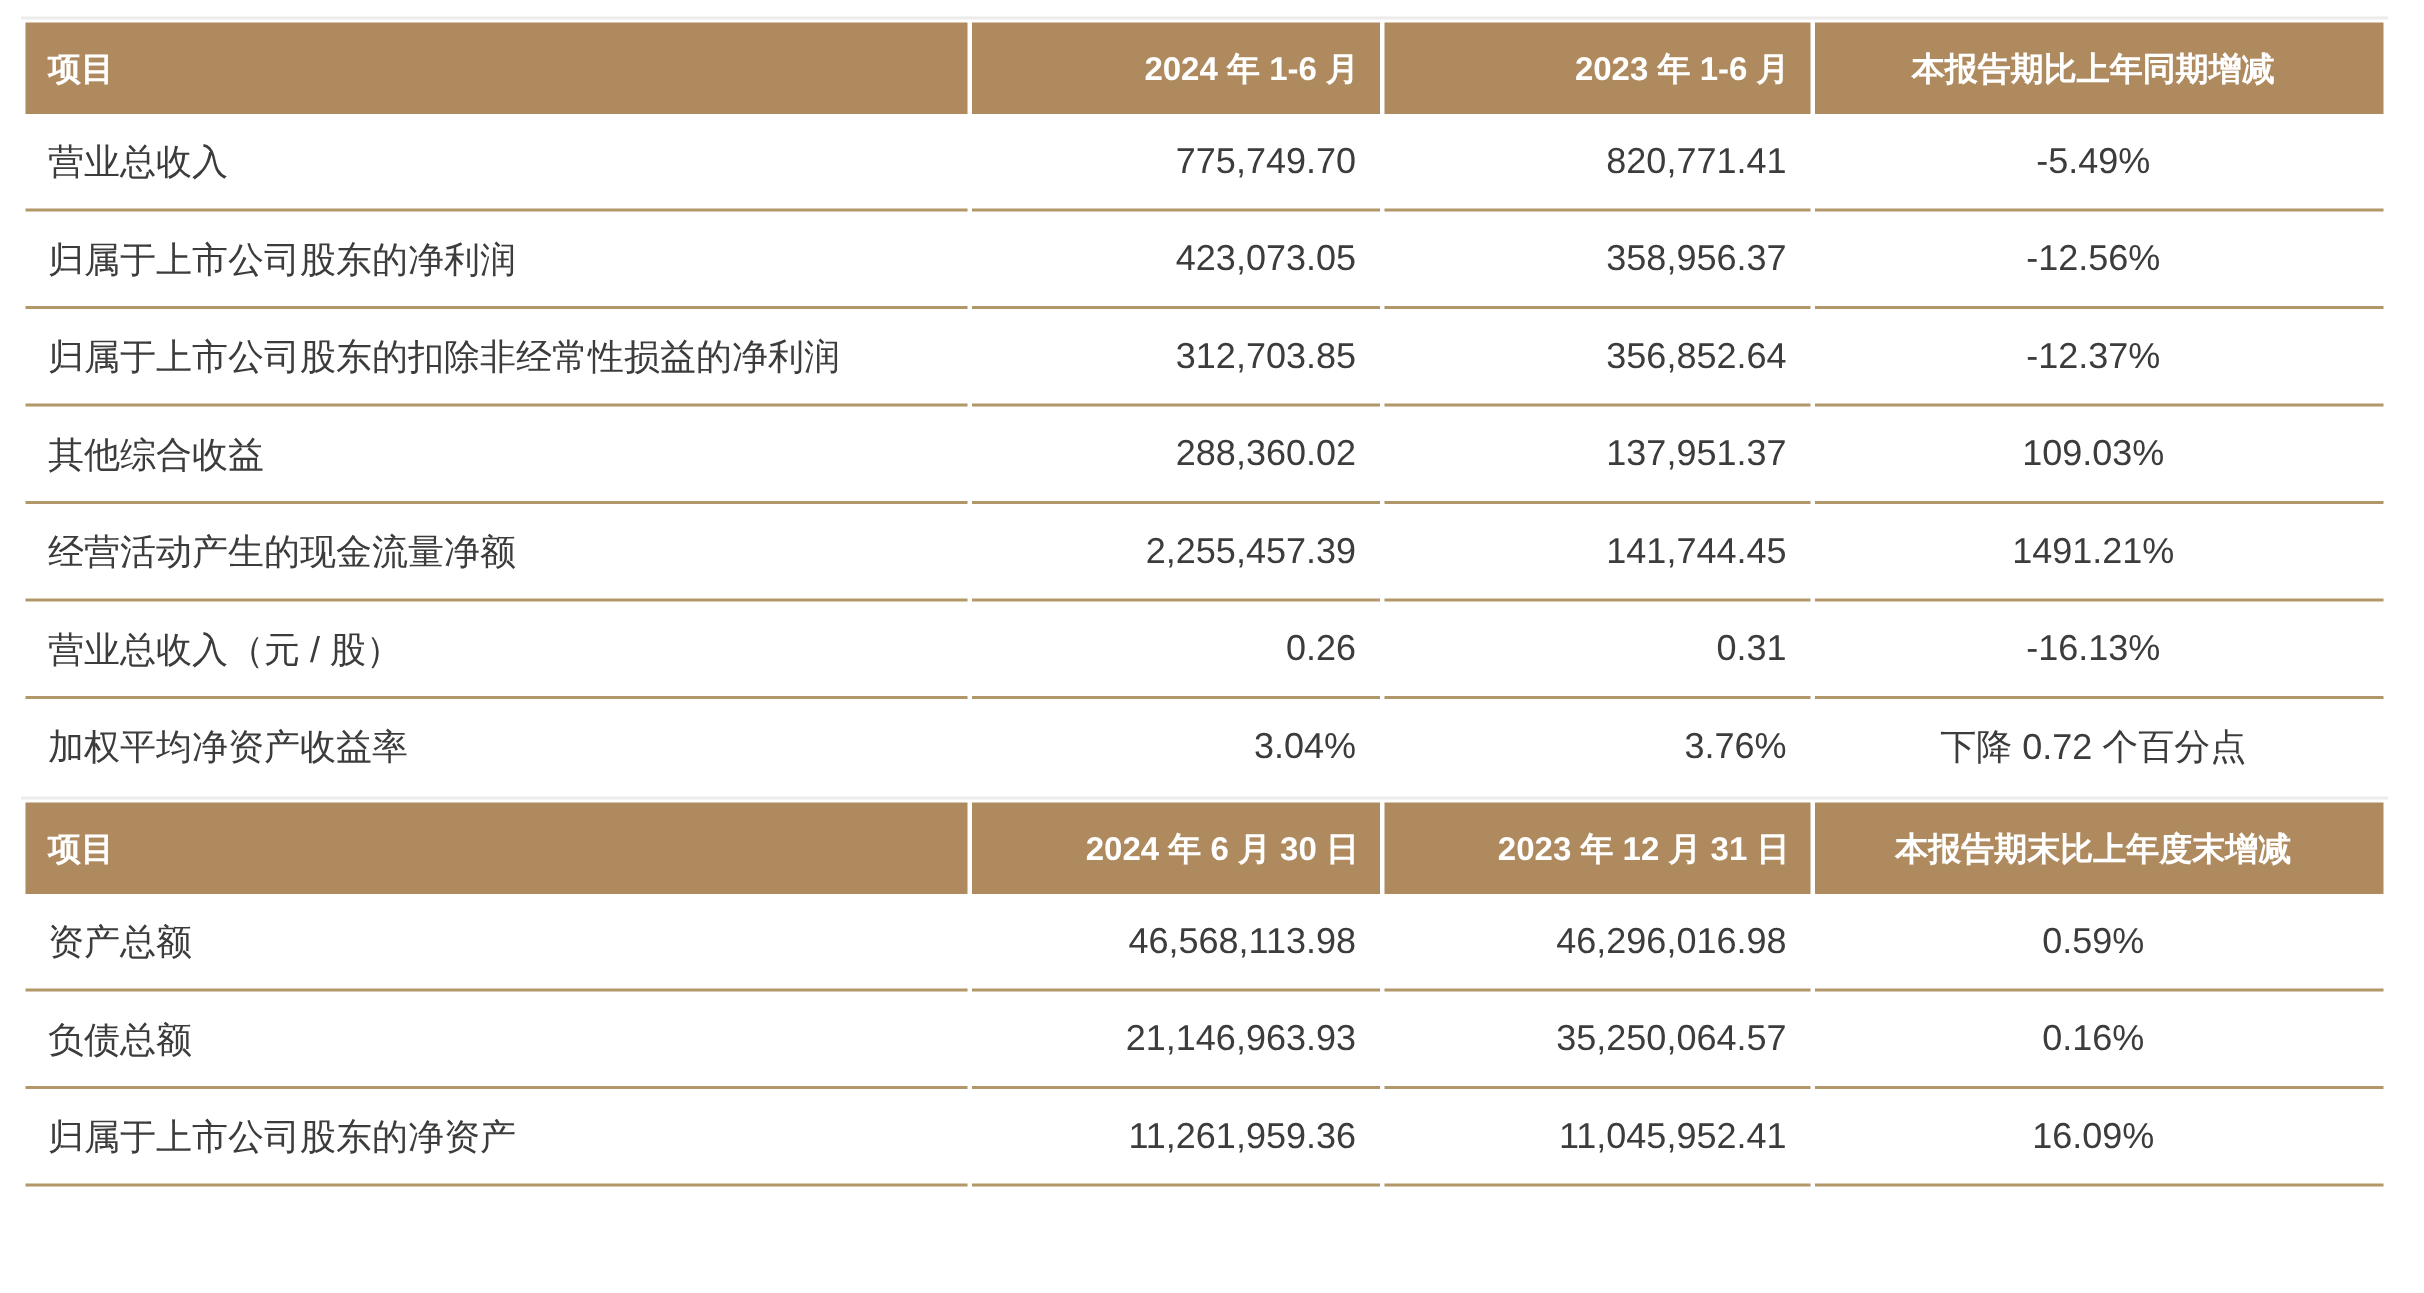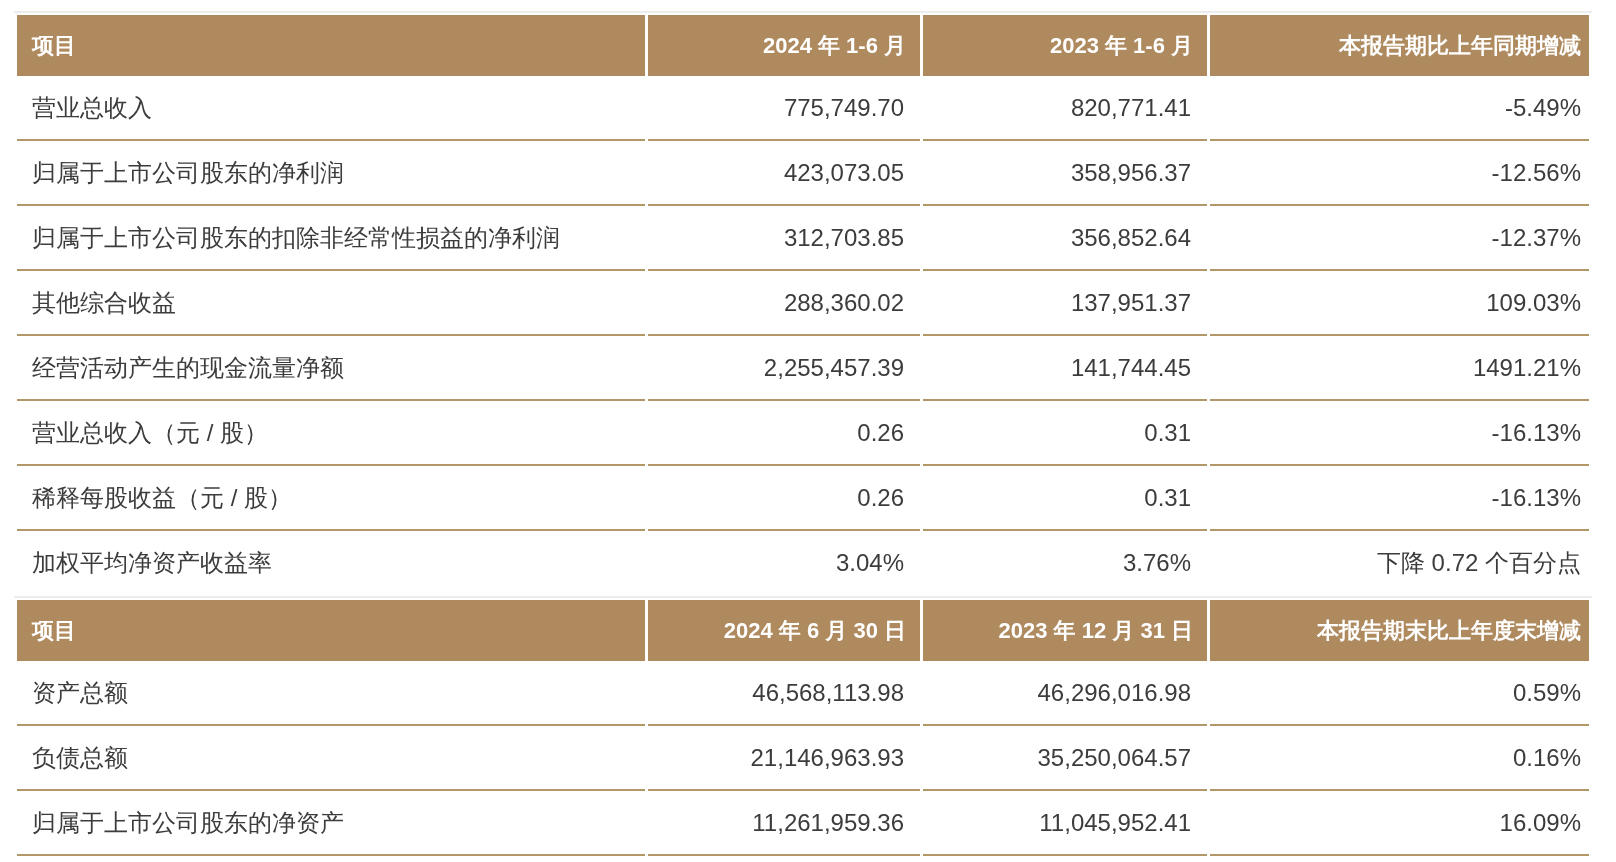--- a/index.html
+++ b/index.html
@@ -48,21 +48,21 @@
     padding-right:16px;
     border-bottom:2px solid var(--divider);
     white-space:nowrap;
     overflow:hidden;
   }
   th:first-child,td:first-child{
     text-align:left;
     padding-left:15px;
     padding-right:0;
   }
-  th:last-child,td:last-child{padding-right:8px;}
+  th:last-child,td:last-child{padding-right:8px;text-align:center;}
   col.c0{width:628px;}
   col.c1{width:272px;}
   col.c2{width:284px;}
   .no-last-border tbody tr:last-child td{border-bottom-color:transparent;margin-top:20px;}
 </style>
 </head>
 <body>
 
 <div class="page">
   <section class="fin-table no-last-border">
@@ -112,26 +112,20 @@
             <td>141,744.45</td>
             <td>1491.21%</td>
           </tr>
           <tr>
             <td>营业总收入（元 / 股）</td>
             <td>0.26</td>
             <td>0.31</td>
             <td>-16.13%</td>
           </tr>
           <tr>
-            <td>稀释每股收益（元 / 股）</td>
-            <td>0.26</td>
-            <td>0.31</td>
-            <td>-16.13%</td>
-          </tr>
-          <tr>
             <td>加权平均净资产收益率</td>
             <td>3.04%</td>
             <td>3.76%</td>
             <td>下降 0.72 个百分点</td>
           </tr>
         </tbody>
       </table>
     </section>
   <section class="fin-table">
       <table>

